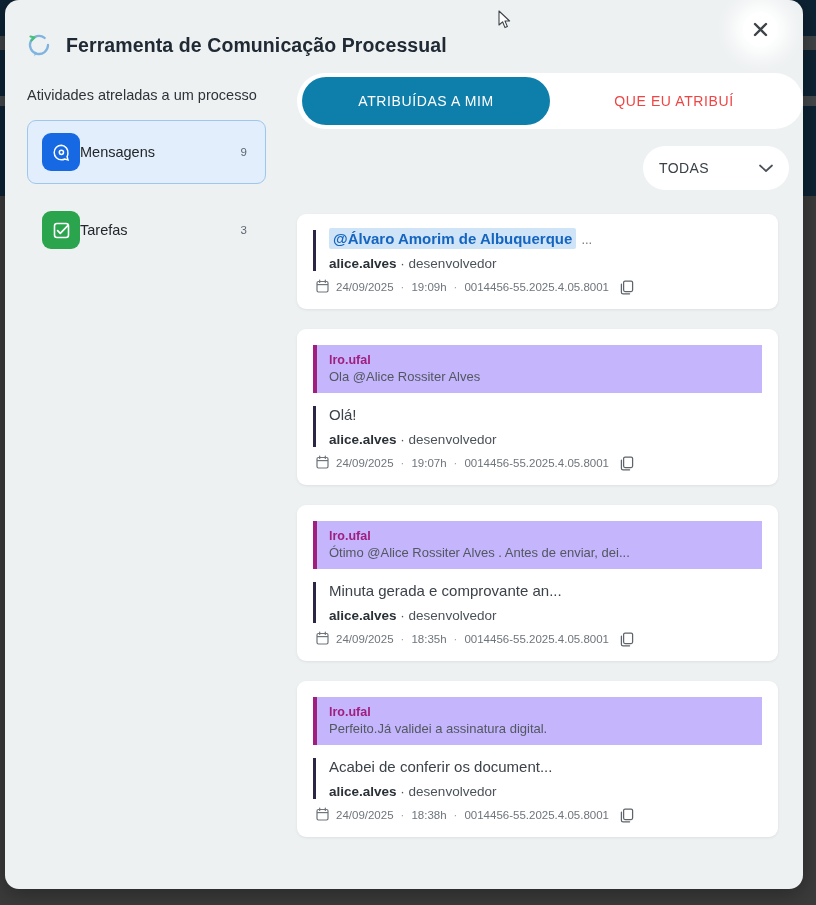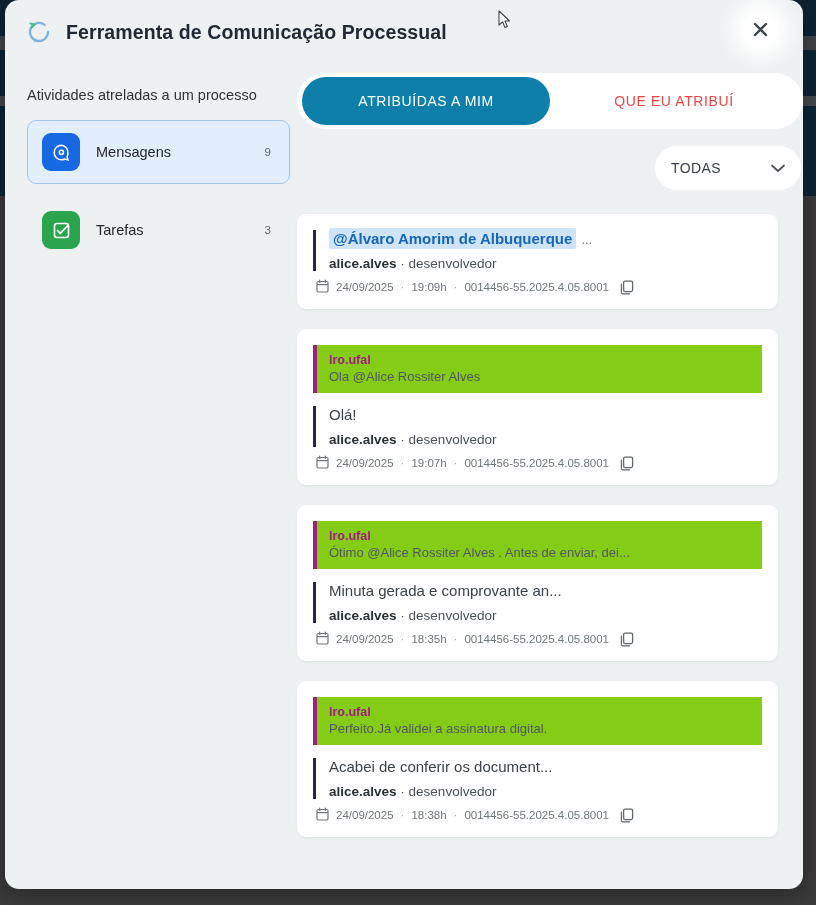--- a/index.html
+++ b/index.html
@@ -49,21 +49,21 @@
     border-radius: 14px;
     overflow: hidden;
     box-shadow: 0 4px 22px rgba(0,0,0,.35);
   }
 
   
   .modal-header {
     position: relative;
     height: 60px;
     display: flex;
-    align-items: center;
+    align-items: flex-end;
     padding: 4px 0 0 19px;
   }
   .brand {
     display: flex;
     align-items: center;
     gap: 12px;
   }
   .brand-logo {
     width: 30px; height: 30px;
     display: flex; align-items: center; justify-content: center;
@@ -114,24 +114,24 @@
   .sidebar-title {
     font-size: 14.5px;
     color: #2d3338;
     margin-bottom: 17px;
     white-space: nowrap;
     margin-top: 7px;
   }
   .side-item {
     display: flex;
     align-items: center;
-    gap: 16px;
+    gap: 0;
     padding: 12px 14px;
     border-radius: 9px;
-    width: 263px;
+    width: 239px;
     margin-bottom: 14px;
     cursor: pointer;
     background: transparent;
     border: 1px solid transparent;
   }
   .side-item.active {
     background: #e2eefb;
     border: 1px solid #9dc7f0;
   }
   .side-icon {
@@ -185,21 +185,21 @@
   .tab.active {
     background: #0e7fab;
     color: #ffffff;
   }
 
   
   .filter-row {
     display: flex;
     justify-content: flex-end;
     margin-top: 17px;
-    padding-right: 2px;
+    padding-right: 14px;
   }
   .filter-select {
     width: 146px;
     height: 44px;
     background: #ffffff;
     border-radius: 24px;
     display: flex;
     align-items: center;
     justify-content: space-between;
     padding: 0 16px 0 16px;
@@ -215,21 +215,21 @@
     width: 481px;
   }
   .msg-card {
     background: #ffffff;
     border-radius: 9px;
     padding: 16px 16px 14px 16px;
     margin-bottom: 20px;
     box-shadow: 0 1px 3px rgba(0,0,0,.07);
   }
   .quote {
-    background: #84cc16;
+    background: #c4b5fd;
     border-left: 4px solid #a01e7e;
     padding: 8px 10px 9px 12px;
     margin-bottom: 13px;
   }
   .quote-author {
     font-size: 12.5px;
     font-weight: bold;
     color: #a01e7e;
     margin-bottom: 2px;
   }

